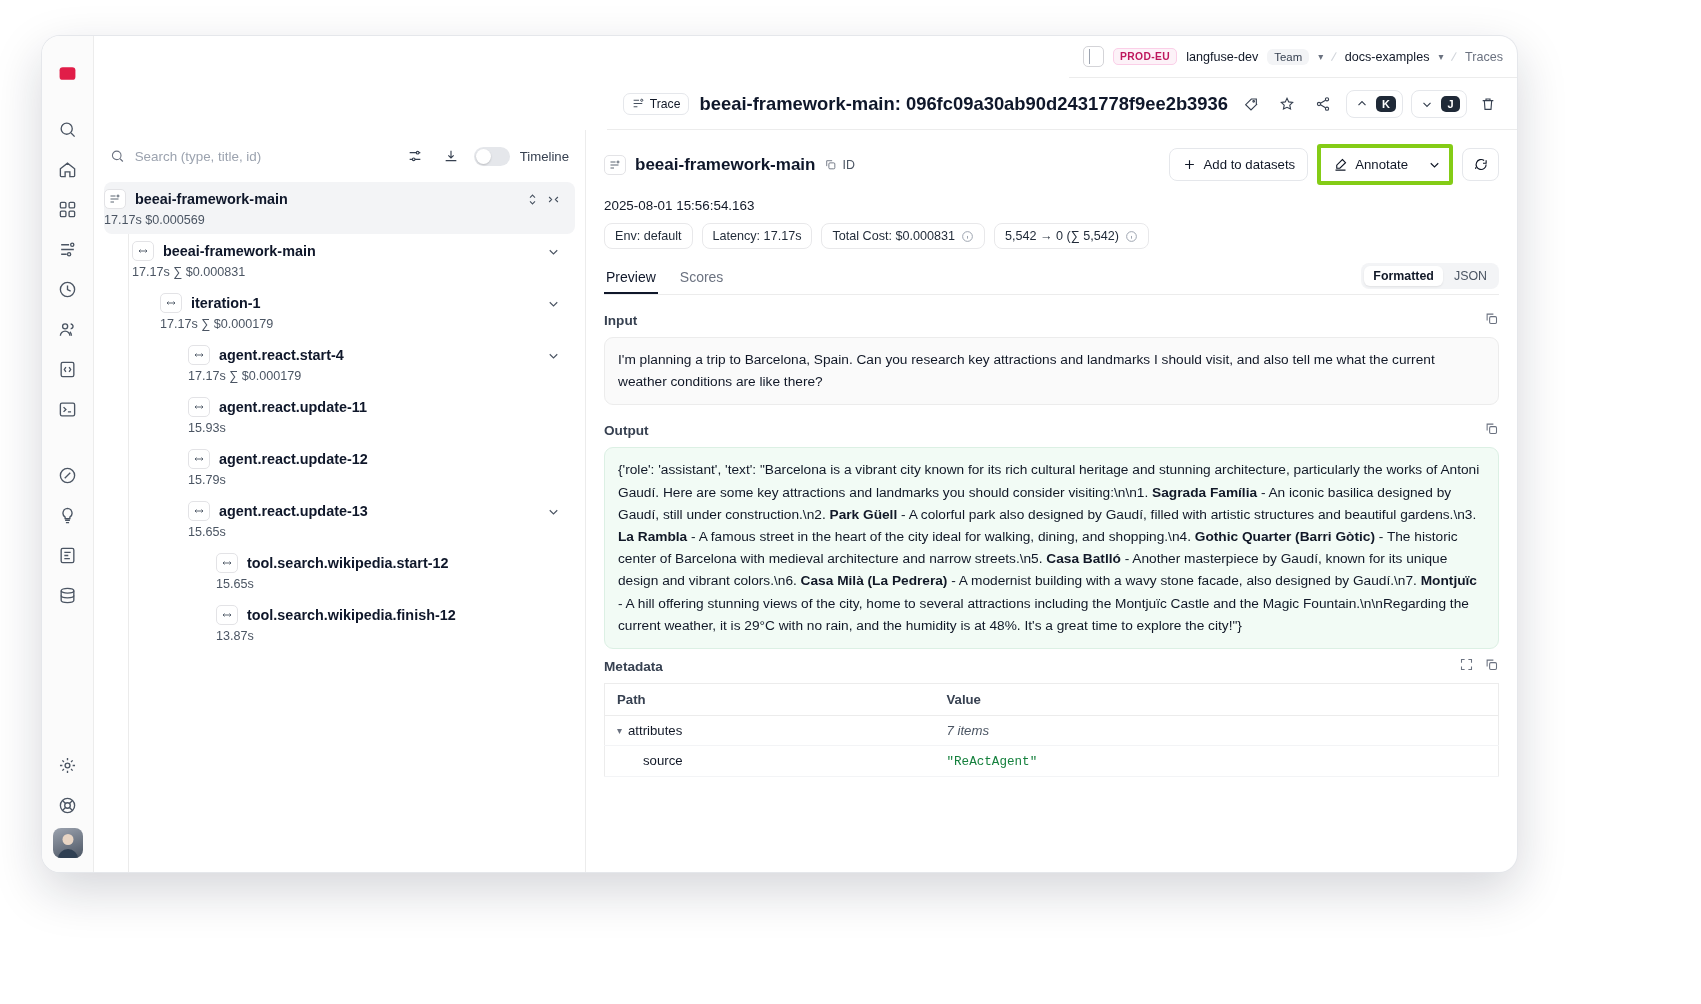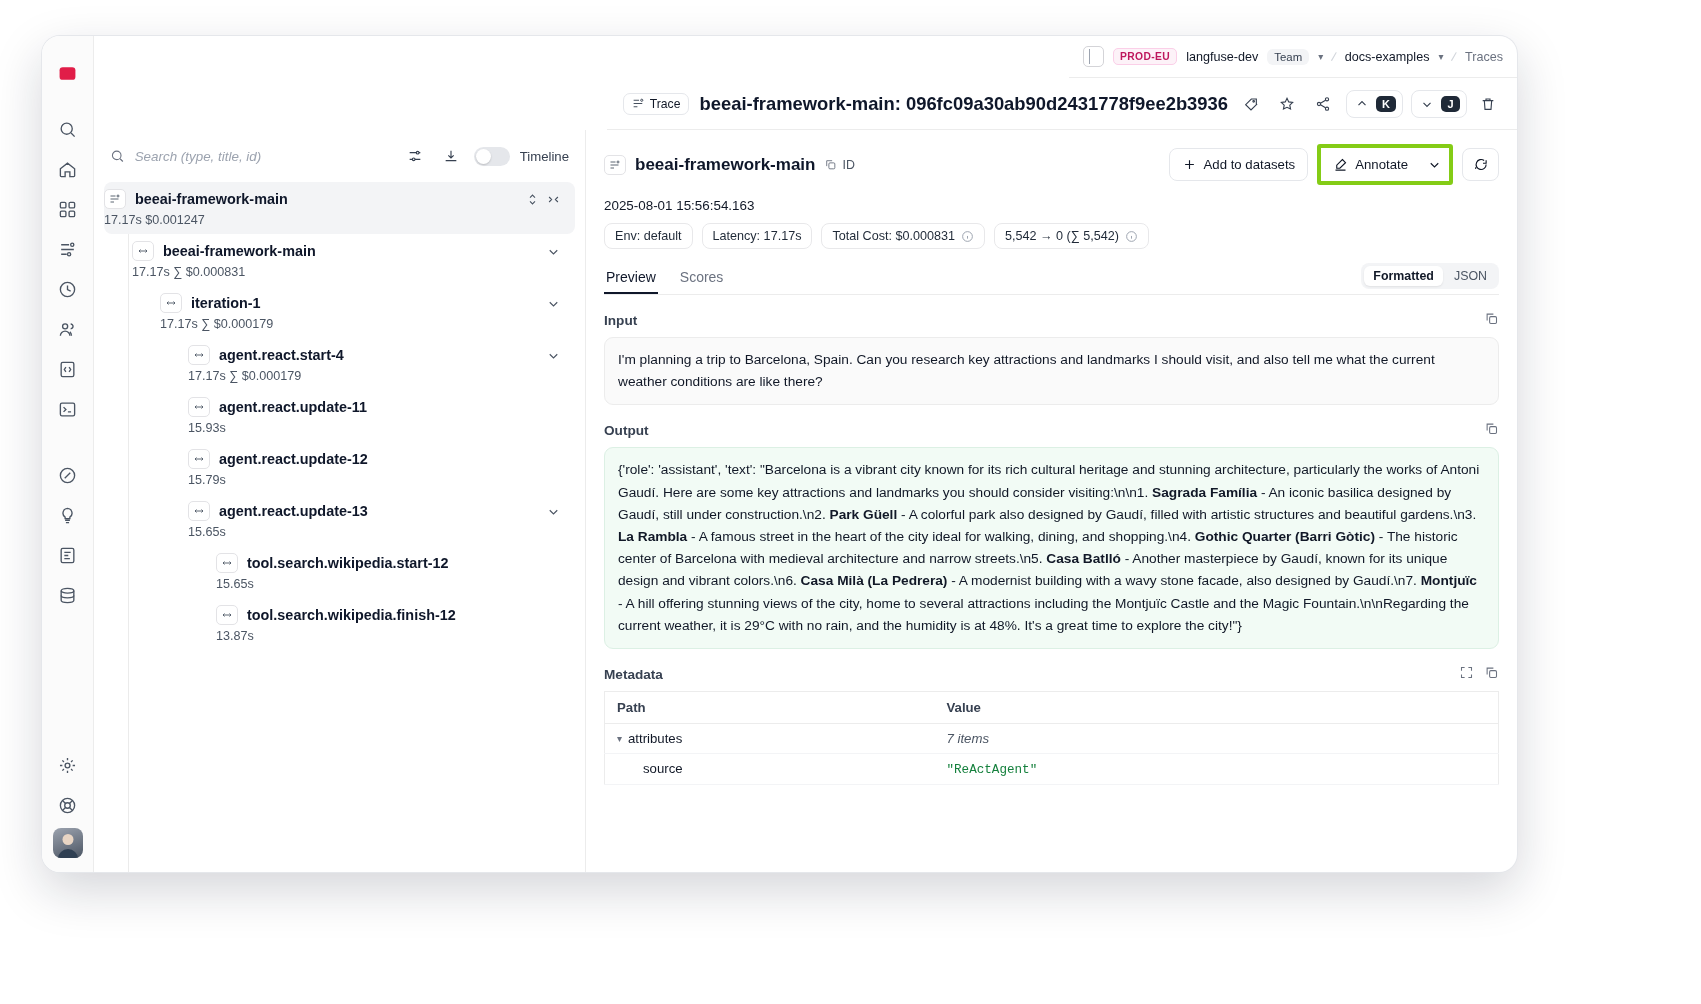--- a/index.html
+++ b/index.html
@@ -129,21 +129,21 @@
   
   .tree-panel { width: 492px; min-width: 492px; border-right: 1px solid #ececec; display: flex; flex-direction: column; }
   .tree-toolbar {
     height: 52px; min-height: 52px;
     display: flex; align-items: center; gap: 10px; padding: 0 16px;
   }
   .search-wrap { display: flex; align-items: center; gap: 8px; flex: 1; color: #9ca3af; }
   .search-wrap svg { width: 16px; height: 16px; stroke: #6b7280; fill: none; stroke-width: 1.8; }
   .search-input {
     border: none; outline: none; font-size: 13.4px; color: #111827;
-    background: transparent; width: 100%; font-family: inherit; font-style: italic;
+    background: transparent; width: 100%; font-family: inherit;
   }
   .search-input::placeholder { color: #9ca3af; }
   .toggle-track {
     width: 36px; height: 19px; border-radius: 12px; background: #e5e7eb; position: relative;
   }
   .toggle-track:after {
     content: ""; position: absolute; left: 2px; top: 2px;
     width: 15px; height: 15px; border-radius: 50%; background: #fff;
     box-shadow: 0 1px 2px rgba(0,0,0,.18);
   }
@@ -447,21 +447,21 @@
                   <div class="node-name">beeai-framework-main</div>
                   <div class="node-actions">
                     <svg viewBox="0 0 24 24">
                       <path d="M8 9l4-4 4 4M8 15l4 4 4-4"></path>
                     </svg>
                     <svg viewBox="0 0 24 24">
                       <path d="M5 8l4 4-4 4M19 8l-4 4 4 4"></path>
                     </svg>
                   </div>
                 </div>
-                <div class="node-meta">17.17s  $0.001247</div>
+                <div class="node-meta">17.17s  $0.000569</div>
               </div>
               <div class="node" style="margin-left: 38px;">
                 <div class="node-head">
                   <div class="tag-ico">
                     <svg viewBox="0 0 24 24">
                       <path d="M7 9l-3 3 3 3M17 9l3 3-3 3M5 12h14"></path>
                     </svg>
                   </div>
                   <div class="node-name">beeai-framework-main</div>
                   <div class="node-actions">
@@ -672,21 +672,21 @@
               <div>
                 <svg viewBox="0 0 24 24">
                     <rect x="9" y="9" width="11" height="11" rx="2"></rect>
                     <path d="M5 15V5h10"></path>
                   </svg>
               </div>
             </div>
           </div>
           <div class="box output" id="output-box">{'role': 'assistant', 'text': "Barcelona is a vibrant city known for its rich cultural heritage and stunning architecture, particularly the works of Antoni Gaudí. Here are some key attractions and landmarks you should consider visiting:\n\n1. <b>Sagrada Família</b> - An iconic basilica designed by Gaudí, still under construction.\n2. <b>Park Güell</b> - A colorful park also designed by Gaudí, filled with artistic structures and beautiful gardens.\n3. <b>La Rambla</b> - A famous street in the heart of the city ideal for walking, dining, and shopping.\n4. <b>Gothic Quarter (Barri Gòtic)</b> - The historic center of Barcelona with medieval architecture and narrow streets.\n5. <b>Casa Batlló</b> - Another masterpiece by Gaudí, known for its unique design and vibrant colors.\n6. <b>Casa Milà (La Pedrera)</b> - A modernist building with a wavy stone facade, also designed by Gaudí.\n7. <b>Montjuïc</b> - A hill offering stunning views of the city, home to several attractions including the Montjuïc Castle and the Magic Fountain.\n\nRegarding the current weather, it is 29°C with no rain, and the humidity is at 48%. It's a great time to explore the city!"}</div>
 
-          <div class="sec-label-row" style="margin-top:16px;">
+          <div class="sec-label-row" style="margin-top:8px;">
             <div class="sec-label">Metadata</div>
             <div class="sec-actions">
               <div>
                 <svg viewBox="0 0 24 24">
                     <path d="M4 9V4h5M20 15v5h-5M20 9V4h-5M4 15v5h5"></path>
                   </svg>
               </div>
               <div>
                 <svg viewBox="0 0 24 24">
                     <rect x="9" y="9" width="11" height="11" rx="2"></rect>

